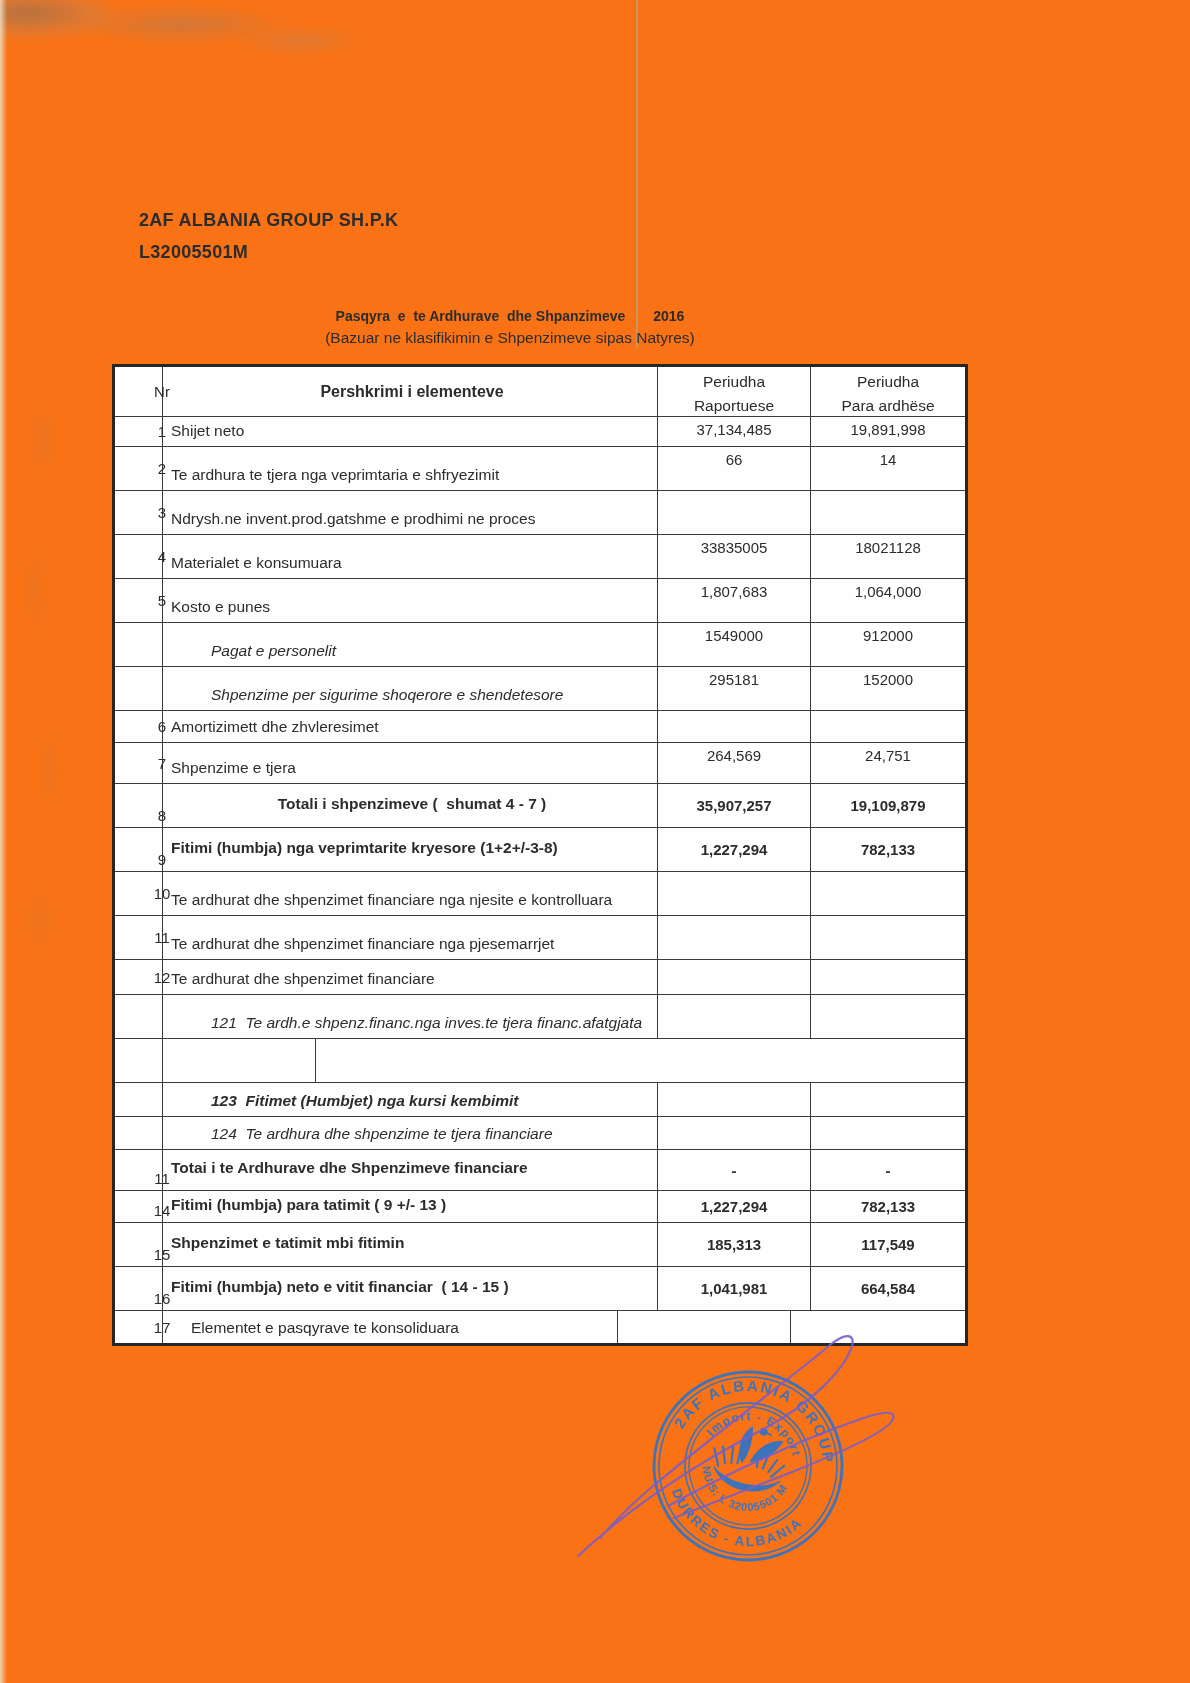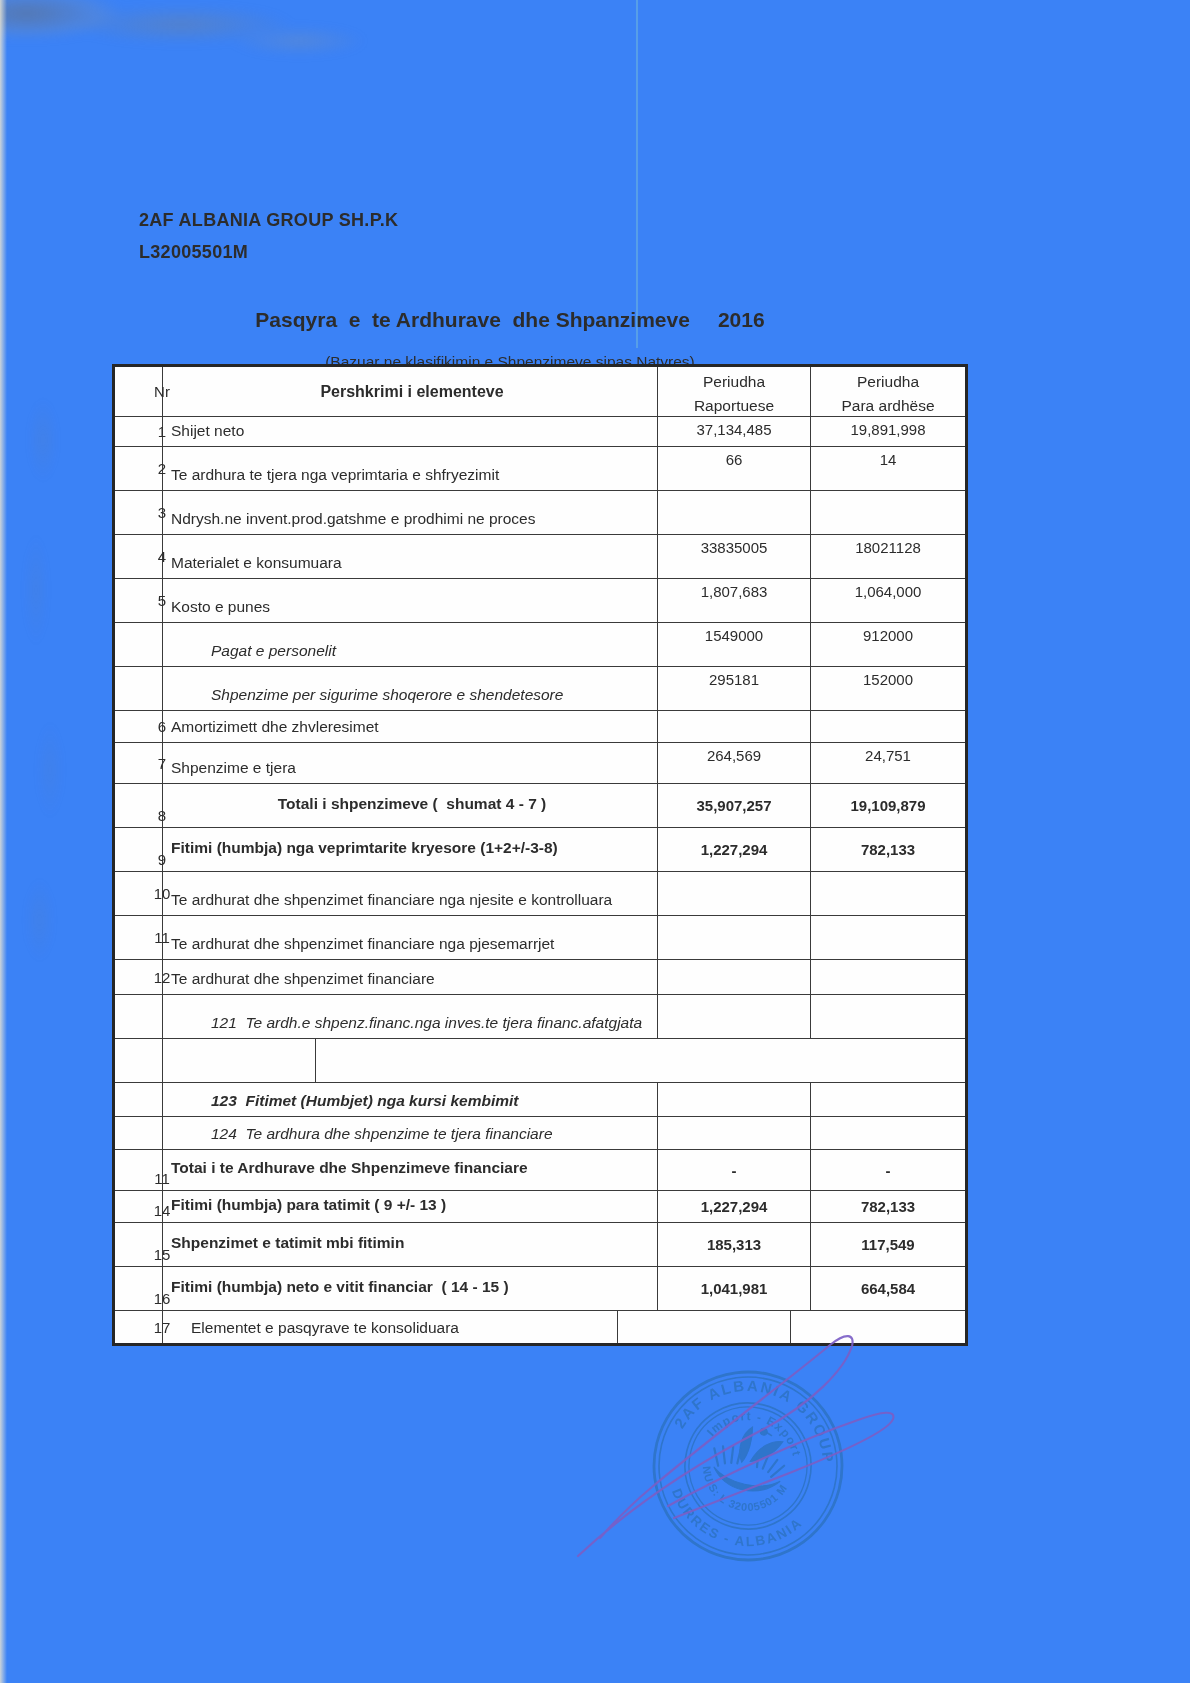--- a/index.html
+++ b/index.html
@@ -1,20 +1,20 @@
 <!DOCTYPE html>
 <html><head>
 <meta charset="utf-8">
 <style>
   html,body{margin:0;padding:0;background:#e8e8e8;}
   .page{
     position:relative;
     width:1190px;height:1683px;
     margin:0 auto;
-    background:#3b82f6;
+    background:#f97316;
     font-family:"Liberation Sans", sans-serif;
     color:#2c2c2c;
     overflow:hidden;
   }
   
   .smudge-topleft{
     position:absolute;left:-30px;top:-25px;width:470px;height:110px;
     background:
       radial-gradient(ellipse 130px 35px at 12% 35%, rgba(110,110,110,.50), rgba(150,150,150,.18) 55%, transparent 75%),
       radial-gradient(ellipse 160px 28px at 45% 45%, rgba(130,130,130,.35), transparent 70%),
@@ -36,23 +36,23 @@
     filter:blur(3px);
   }
   .fold-line{
     position:absolute;left:636px;top:0;width:2px;height:348px;
     background:rgba(130,200,212,.40);
   }
   
   .company-block{position:absolute;left:139px;top:205px;line-height:1.75;}
   .company-name,.company-id{font-weight:bold;font-size:18px;letter-spacing:.3px;}
   .title-wrap{position:absolute;left:0;top:308px;width:1020px;text-align:center;}
-  .doc-title{font-weight:bold;font-size:21px;white-space:pre;}
+  .doc-title{font-weight:bold;font-size:14px;white-space:pre;}
   .doc-title .yr{margin-left:28px;}
-  .doc-subtitle{font-size:15.5px;margin-top:21px;}
+  .doc-subtitle{font-size:15.5px;margin-top:5px;}
   
   .doc-table{
     position:absolute;left:112px;top:364px;width:856px;
     border:3px solid #262626;
     box-sizing:border-box;
     background:#fefefe;
   }
   .trow{display:flex;border-top:1.6px solid #3a3a3a;box-sizing:border-box;}
   .trow:first-child{border-top:none;}
   .thead-row{height:50px;border-bottom:1px solid #3a3a3a;}

